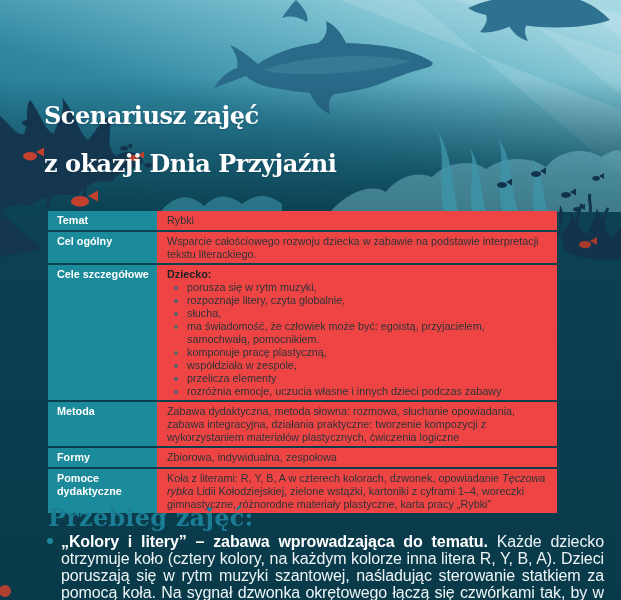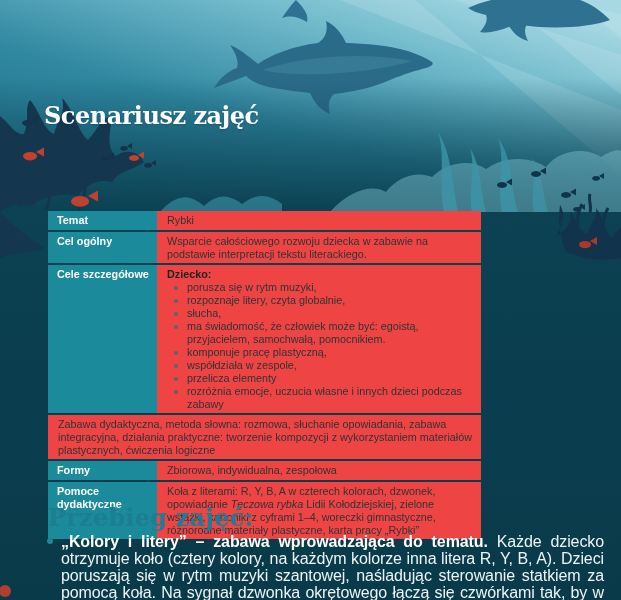--- a/index.html
+++ b/index.html
@@ -11,21 +11,21 @@
   svg.bg { position:absolute; left:0; top:0; }
 
   .title {
     position:absolute; left:44px; top:92px; z-index:2;
     color:#ffffff; font-family:"DejaVu Serif", serif; font-weight:700;
     font-size:24px; line-height:48px; letter-spacing:-0.5px;
     text-shadow:0 1px 2px rgba(10,40,55,.25);
   }
 
   .info-table {
-    position:absolute; left:48px; top:211px; width:433px; z-index:2;
+    position:absolute; left:48px; top:211px; width:509px; z-index:2;
     display:flex; flex-direction:column; gap:2px;
   }
   .trow { display:flex; }
   .label-cell {
     flex:0 0 94px; width:94px; background:#1b8a9b; color:#ffffff;
     font-weight:700; font-size:10.8px; line-height:13px;
     padding:3px 6px 3px 9px;
   }
   .content-cell {
     flex:1; background:#ef4444; color:#2e3438;
@@ -165,20 +165,21 @@
         <path d="M596,176 a4,2.4 0 1 0 0.1,0 Z M599,176 l5,-3 0,6 Z"></path>
         <path d="M577,207 a4,2.4 0 1 0 0.1,0 Z M580,207 l5,-3 0,6 Z"></path>
       </g>
       <path fill="#a83a2c" d="M585,241 a6,3.6 0 1 0 0.1,0 Z M590,241 l7,-4 0,8 Z"></path>
       <circle cx="5" cy="591" r="6" fill="#c2402e" opacity="0.9"></circle>
     </g>
   </svg>
 
   <div class="title">
     <div>Scenariusz zajęć</div>
+    <div>z okazji Dnia Przyjaźni</div>
   </div>
 
   <div class="info-table" id="info-table">
       <div class="trow">
         <div class="label-cell">Temat</div>
         <div class="content-cell">
           <div class="cell-text"><span class="">Rybki</span></div>
         </div>
       </div>
       <div class="trow">
@@ -219,20 +220,21 @@
             <div class="bullet-dot"></div>
             <span>przelicza elementy</span>
           </div>
           <div class="cell-bullet">
             <div class="bullet-dot"></div>
             <span>rozróżnia emocje, uczucia własne i innych dzieci podczas zabawy</span>
           </div>
         </div>
       </div>
       <div class="trow">
+        <div class="label-cell">Metoda</div>
         <div class="content-cell">
           <div class="cell-text"><span class="">Zabawa dydaktyczna, metoda słowna: rozmowa, słuchanie opowiadania, zabawa integracyjna, działania praktyczne: tworzenie kompozycji z wykorzystaniem materiałów plastycznych, ćwiczenia logiczne</span></div>
         </div>
       </div>
       <div class="trow">
         <div class="label-cell">Formy</div>
         <div class="content-cell">
           <div class="cell-text"><span class="">Zbiorowa, indywidualna, zespołowa</span></div>
         </div>
       </div>

